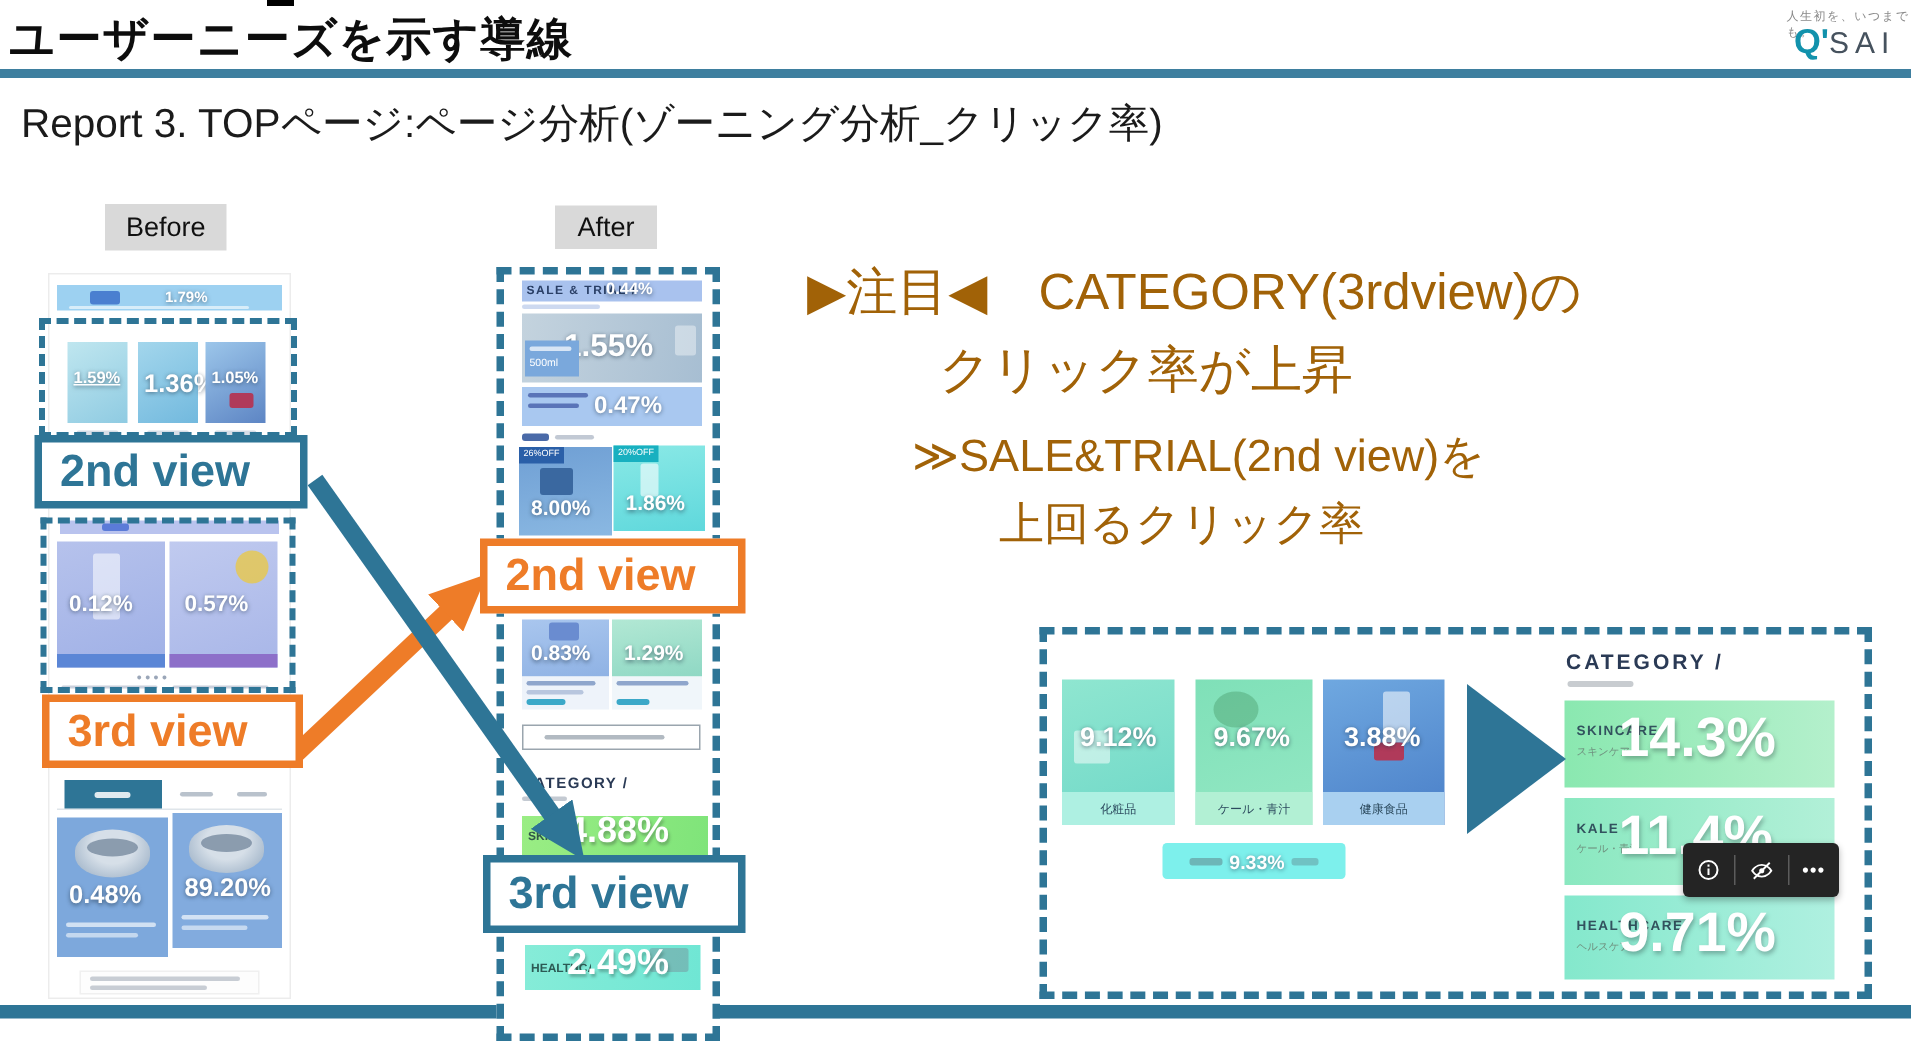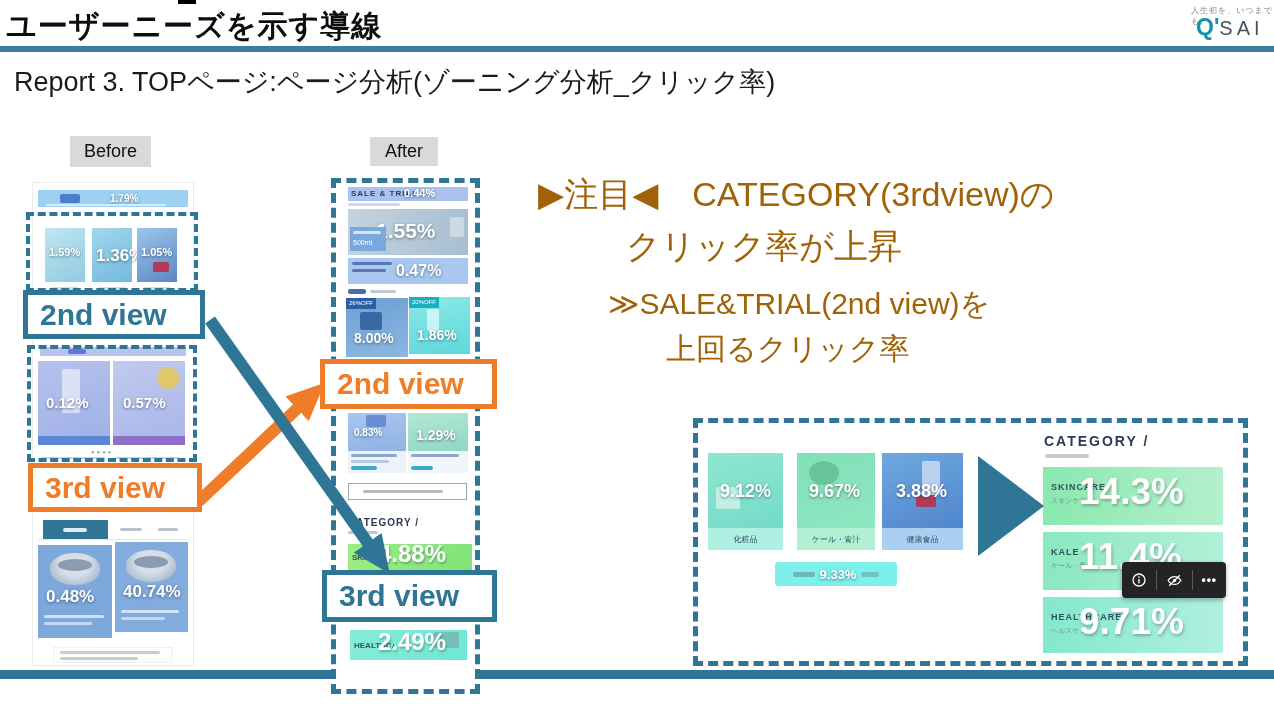--- a/index.html
+++ b/index.html
@@ -75,21 +75,21 @@
 
   <div class="abs before-shot">
 
     <div class="abs" style="left:5px;top:7px;width:150px;height:17px;background:#9dd1f1;">
       <div class="bb" style="left:22px;top:4px;width:20px;height:9px;background:#4a7fd0;"></div>
       <div class="abs rate" style="left:72px;top:3px;font-size:10px;">1.79%</div>
       <div class="bb" style="left:8px;top:14px;width:120px;height:2px;background:rgba(255,255,255,.6);"></div>
     </div>
 
     <div class="abs" style="left:12px;top:45px;width:40px;height:54px;background:linear-gradient(150deg,#bfe6ef,#8fcbe2);">
-      <div class="abs rate" style="left:4px;top:18px;font-size:11px;">1.59%</div>
+      <div class="abs rate" style="left:4px;top:18px;font-size:11px;text-decoration:underline;">1.59%</div>
     </div>
     <div class="abs" style="left:59px;top:45px;width:40px;height:54px;background:linear-gradient(150deg,#a3d6ec,#72b9de);">
       <div class="abs rate" style="left:4px;top:18px;font-size:17px;">1.36%</div>
     </div>
     <div class="abs" style="left:104px;top:45px;width:40px;height:54px;background:linear-gradient(150deg,#9cc6ea,#5d85c4);">
       <div class="bb" style="left:16px;top:34px;width:16px;height:10px;background:#b03a5a;"></div>
       <div class="abs rate" style="left:4px;top:18px;font-size:11px;">1.05%</div>
     </div>
     <div class="bb" style="left:18px;top:104px;width:28px;height:3px;background:#d6dde6;"></div>
     <div class="bb" style="left:65px;top:104px;width:28px;height:3px;background:#d6dde6;"></div>
@@ -120,21 +120,21 @@
       <div class="bb" style="left:120px;top:8px;width:20px;height:3px;background:#b9c2cc;"></div>
     </div>
     <div class="abs" style="left:5px;top:362px;width:74px;height:93px;background:#7da8dc;">
       <div class="jar" style="left:12px;top:8px;"></div>
       <div class="abs rate" style="left:8px;top:42px;font-size:17px;">0.48%</div>
       <div class="bb" style="left:6px;top:70px;width:60px;height:3px;background:rgba(255,255,255,.65);"></div>
       <div class="bb" style="left:6px;top:77px;width:48px;height:3px;background:rgba(255,255,255,.55);"></div>
     </div>
     <div class="abs" style="left:82px;top:359px;width:73px;height:90px;background:#82abde;">
       <div class="jar" style="left:11px;top:8px;"></div>
-      <div class="abs rate" style="left:8px;top:40px;font-size:17px;">40.74%</div>
+      <div class="abs rate" style="left:8px;top:40px;font-size:17px;">89.20%</div>
       <div class="bb" style="left:6px;top:68px;width:58px;height:3px;background:rgba(255,255,255,.65);"></div>
       <div class="bb" style="left:6px;top:75px;width:44px;height:3px;background:rgba(255,255,255,.55);"></div>
     </div>
     <div class="abs" style="left:20px;top:464px;width:120px;height:16px;background:#fdfdfd;border:1px solid #f0f0f0;">
       <div class="bb" style="left:6px;top:3px;width:100px;height:3px;background:#c8cdd4;"></div>
       <div class="bb" style="left:6px;top:9px;width:78px;height:3px;background:#c8cdd4;"></div>
     </div>
   </div>
 
   <div class="dash" style="left:26px;top:212px;width:172px;height:80px;"></div>
@@ -180,21 +180,21 @@
       <div class="abs rate" style="left:8px;top:32px;font-size:14px;">8.00%</div>
     </div>
     <div class="abs" style="left:73px;top:114px;width:61px;height:57px;background:linear-gradient(170deg,#8ae9e6,#5fd8dc);">
       <div class="abs" style="left:0;top:0;width:30px;height:11px;background:#18b0c0;color:#fff;font-size:6px;line-height:11px;text-align:center;">20%OFF</div>
       <div class="bb" style="left:18px;top:12px;width:12px;height:22px;background:rgba(255,255,255,.6);"></div>
       <div class="abs rate" style="left:8px;top:30px;font-size:14px;">1.86%</div>
     </div>
 
     <div class="abs" style="left:12px;top:230px;width:58px;height:38px;background:linear-gradient(170deg,#a9c6ee,#8fb2e4);">
       <div class="bb" style="left:18px;top:2px;width:20px;height:12px;background:#6a8cd0;"></div>
-      <div class="abs rate" style="left:6px;top:14px;font-size:10px;">0.83%</div>
+      <div class="abs rate" style="left:6px;top:14px;font-size:14px;">0.83%</div>
     </div>
     <div class="abs" style="left:12px;top:268px;width:58px;height:22px;background:#eef3fa;">
       <div class="bb" style="left:3px;top:3px;width:46px;height:3px;background:#8fa6cc;"></div>
       <div class="bb" style="left:3px;top:9px;width:38px;height:3px;background:#b8c6de;"></div>
       <div class="bb" style="left:3px;top:15px;width:26px;height:4px;background:#3ba8c8;"></div>
     </div>
     <div class="abs" style="left:72px;top:230px;width:60px;height:38px;background:linear-gradient(170deg,#b2e8d4,#8fd8c4);">
       <div class="abs rate" style="left:8px;top:14px;font-size:14px;">1.29%</div>
     </div>
     <div class="abs" style="left:72px;top:268px;width:60px;height:22px;background:#f0f6fa;">

